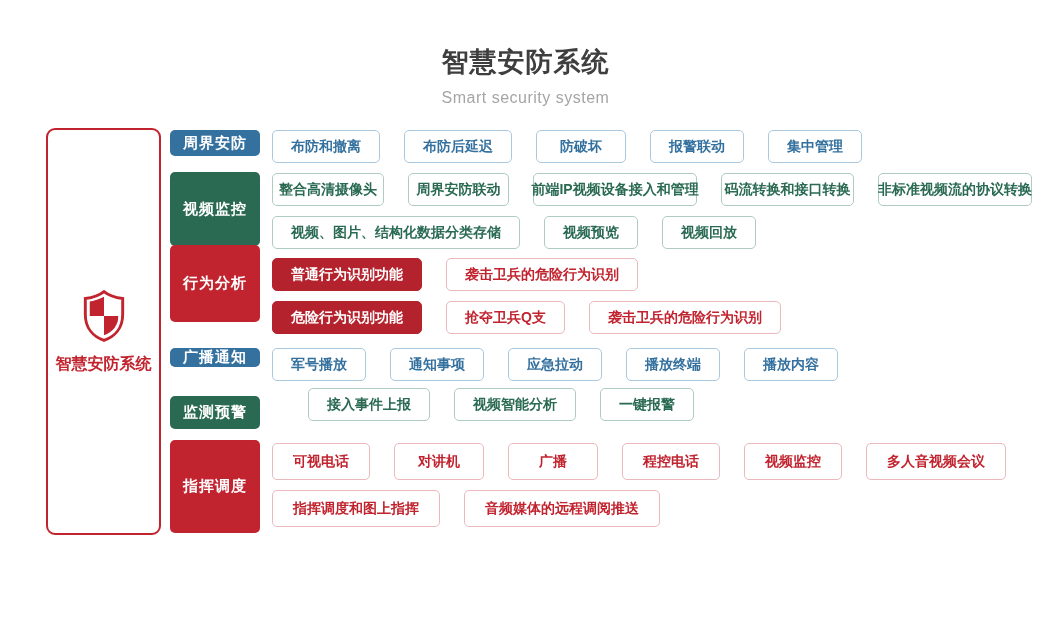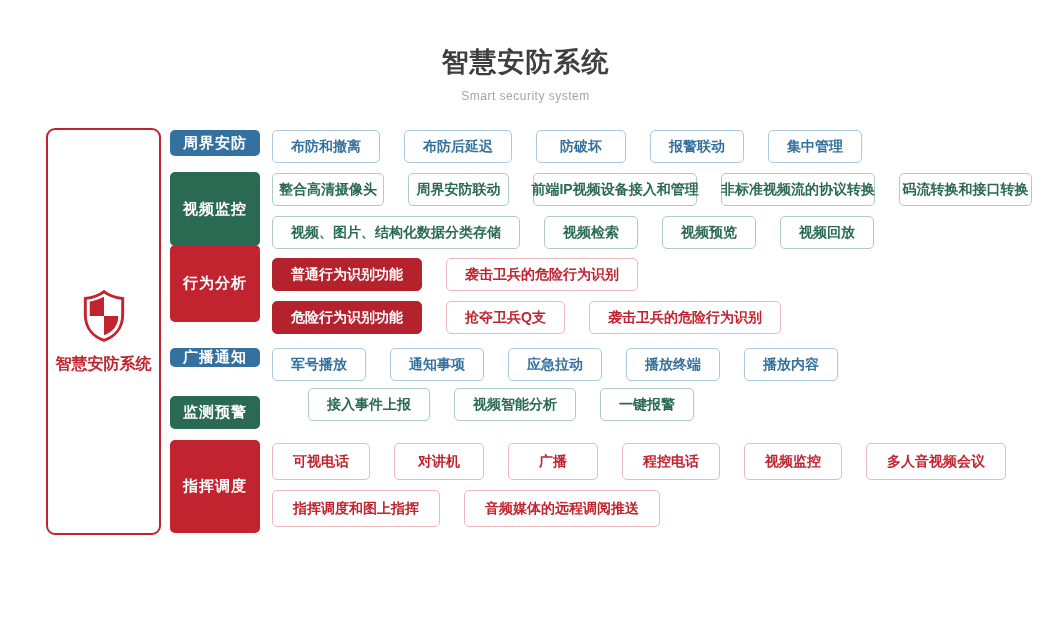--- a/index.html
+++ b/index.html
@@ -1,21 +1,21 @@
 <!DOCTYPE html>
 <html style="--blue: #34719f; --green: #2a6a53; --red: #c1242f; --red-solid: #b4222d;"><head>
 <meta charset="utf-8">
 <style>
   html,body{margin:0;padding:0;background:#fff;}
   .page{position:relative;width:1051px;height:636px;background:#fff;overflow:hidden;
         font-family:"Liberation Sans","DejaVu Sans",sans-serif;}
   
   .header{position:absolute;top:44px;left:0;width:100%;text-align:center;}
   .title{font-size:27px;font-weight:bold;color:#3e3e3e;letter-spacing:1px;}
-  .subtitle{margin-top:9px;font-size:12px;color:#a5a5a5;letter-spacing:.5px;}
+  .subtitle{margin-top:9px;font-size:16px;color:#a5a5a5;letter-spacing:.5px;}
   
   .rootbox{position:absolute;left:46px;top:128px;width:111px;height:403px;
            border:2px solid var(--red);border-radius:9px;background:#fff;
            display:flex;flex-direction:column;align-items:center;justify-content:center;}
   .rootbox .shield{width:52px;height:56px;display:block;}
   .rootlabel{margin-top:10px;font-size:16px;font-weight:bold;color:var(--red);white-space:nowrap;}
   
   .cat{position:absolute;left:170px;width:90px;border-radius:5px;
        display:flex;align-items:center;justify-content:center;
        color:#fff;font-size:15px;font-weight:bold;letter-spacing:1px;}
@@ -72,26 +72,25 @@
         <div class="chip blue">报警联动</div>
         <div class="chip blue">集中管理</div>
       </div>
     </div>
     <div class="cat green" style="top: 172px; height: 74px;">视频监控</div>
     <div class="chipgroup" style="top: 173px;">
       <div class="chiprow">
         <div class="chip green">整合高清摄像头</div>
         <div class="chip green">周界安防联动</div>
         <div class="chip green">前端IP视频设备接入和管理</div>
+        <div class="chip green">码流转换和接口转换</div>
         <div class="chip green">非标准视频流的协议转换</div>
-        <div class="chip green">码流转换和接口转换</div>
       </div>
       <div class="chiprow">
         <div class="chip green">视频、图片、结构化数据分类存储</div>
-        <div class="chip green">视频检索</div>
         <div class="chip green">视频预览</div>
         <div class="chip green">视频回放</div>
       </div>
     </div>
     <div class="cat red" style="top: 245px; height: 77px;">行为分析</div>
     <div class="chipgroup" style="top: 258px;">
       <div class="chiprow">
         <div class="chip red solid">普通行为识别功能</div>
         <div class="chip red">袭击卫兵的危险行为识别</div>
       </div>

